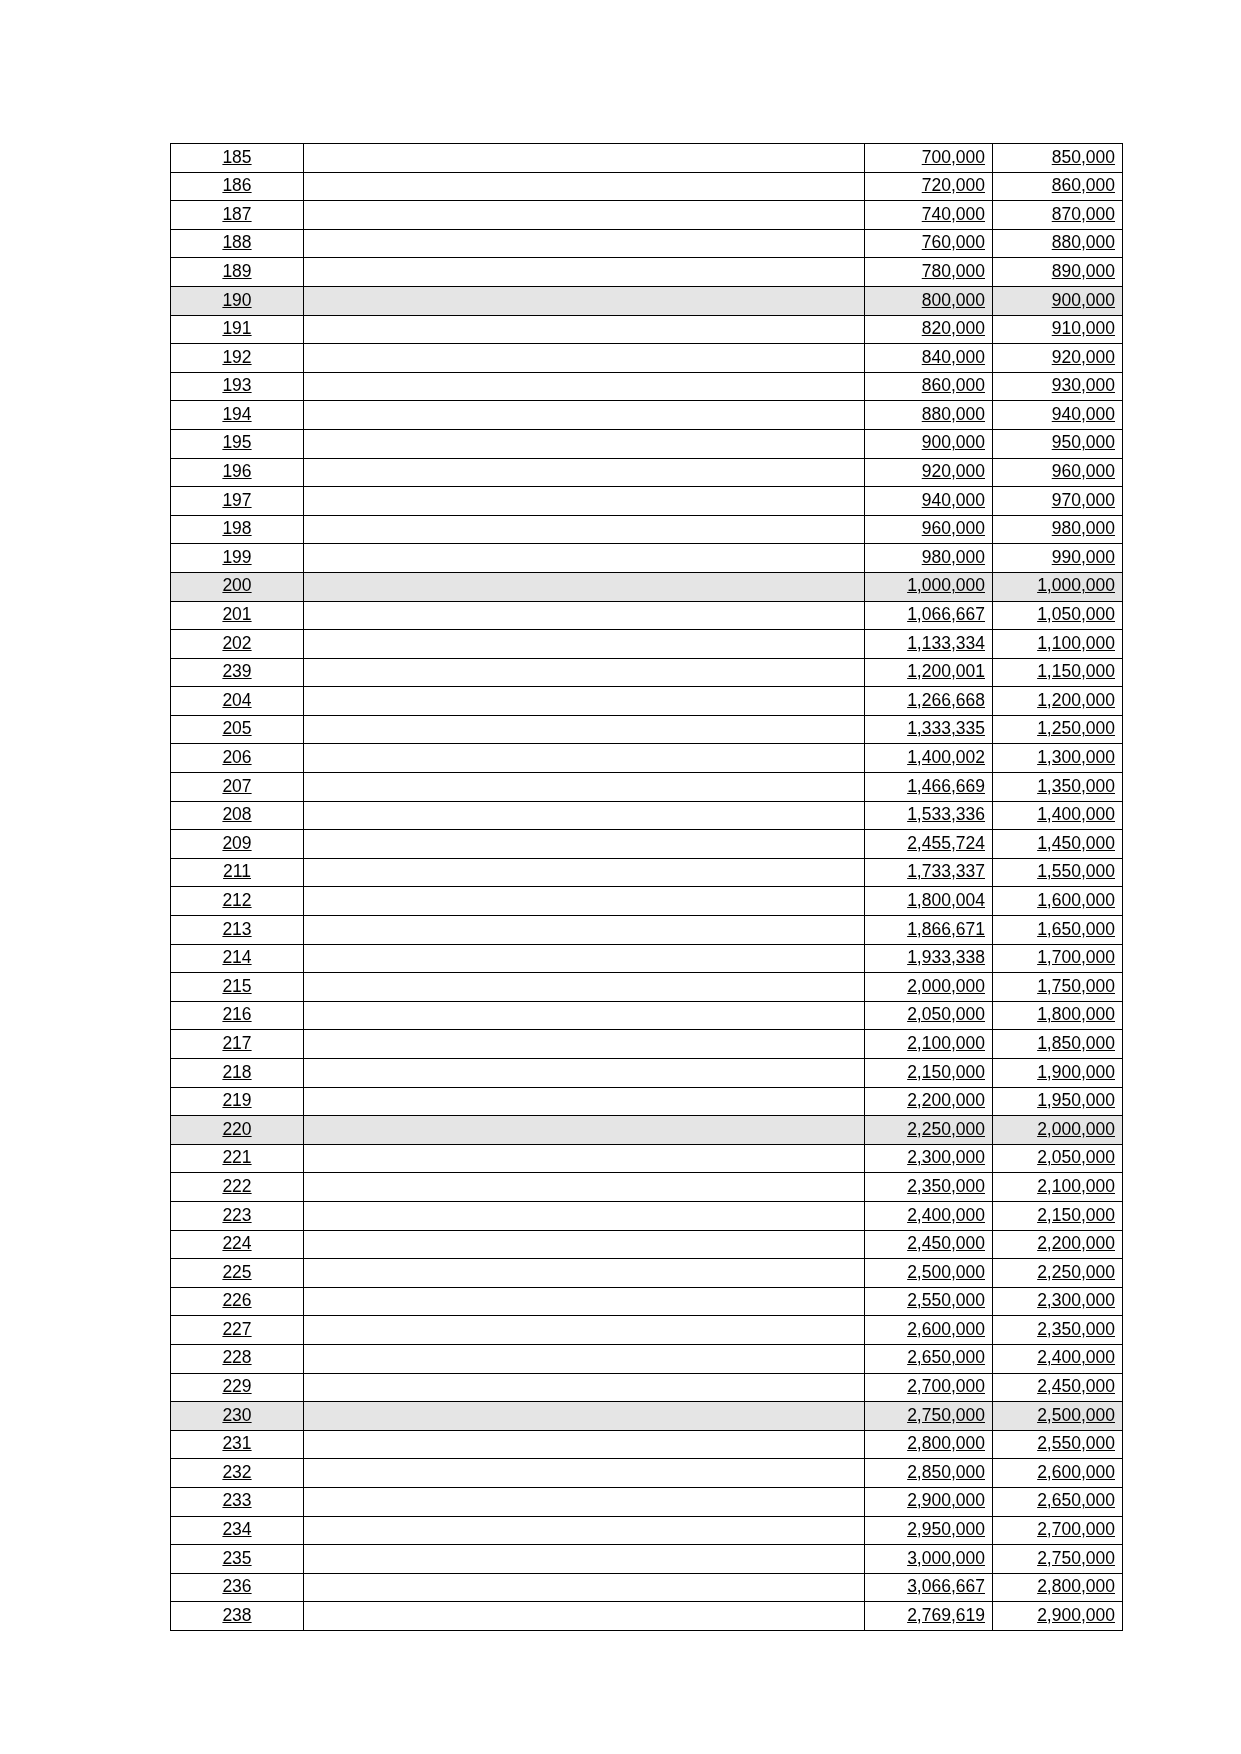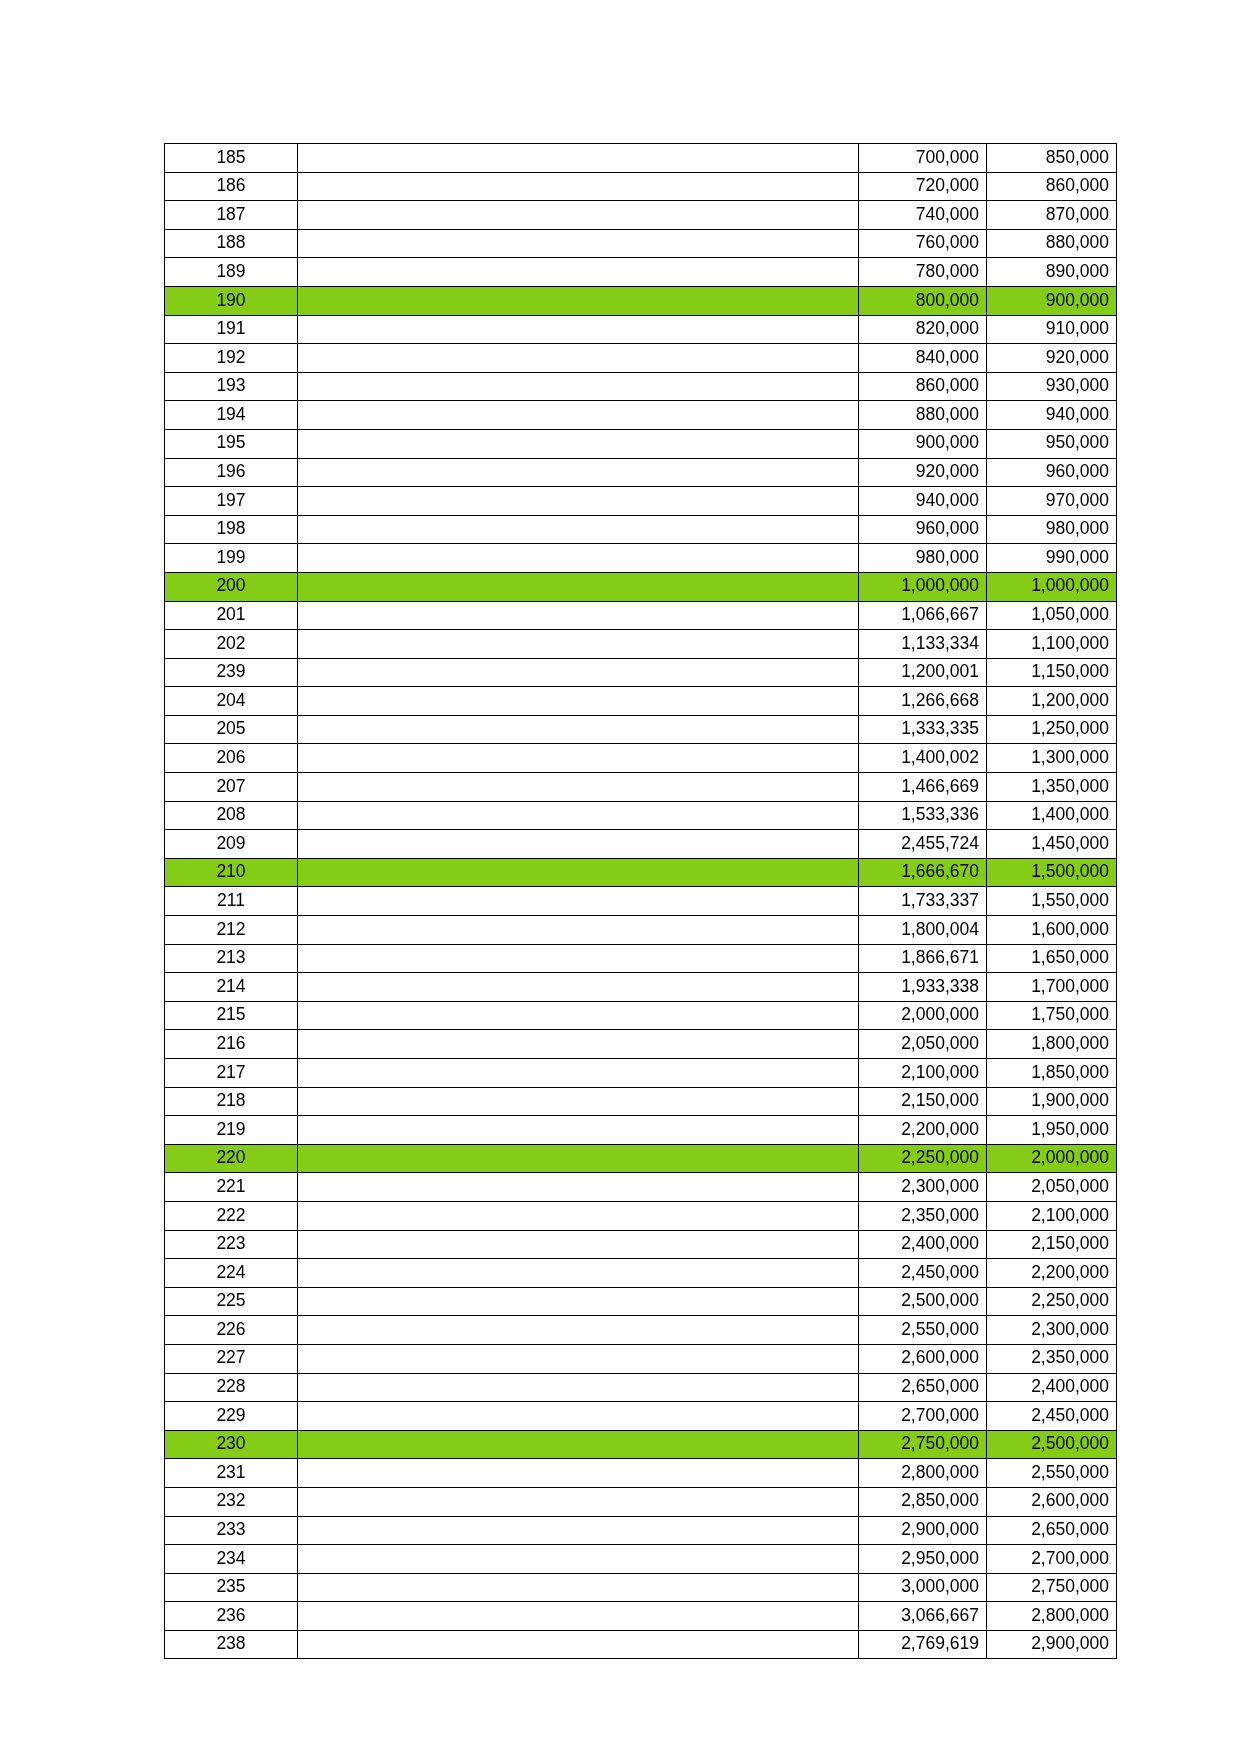--- a/index.html
+++ b/index.html
@@ -18,27 +18,28 @@
   #page {
     position: absolute;
     left: 0;
     top: 0;
     width: 1241px;
     height: 1754px;
     background: #ffffff;
   }
   #data-table {
     position: absolute;
-    left: 164px;
+    left: 170px;
     top: 143px;
     width: 952px;
     border-collapse: collapse;
     table-layout: fixed;
     font-size: 17.5px;
     line-height: 1;
+    text-decoration: underline;
   }
   #data-table col.c-index { width: 133px; }
   #data-table col.c-blank { width: 561px; }
   #data-table col.c-val1  { width: 128px; }
   #data-table col.c-val2  { width: 130px; }
 
   #data-table tr {
     height: 26.6px;
   }
   #data-table td {
@@ -52,21 +53,21 @@
   #data-table td.idx {
     text-align: center;
   }
   #data-table td.blank {
     text-align: left;
   }
   #data-table td.num {
     text-align: right;
   }
   #data-table tr.shaded td {
-    background: #84cc16;
+    background: #e5e5e5;
   }
 </style>
 </head>
 <body>
 
 <div id="page">
   <table id="data-table">
     <colgroup>
       <col class="c-index">
       <col class="c-blank">
@@ -217,26 +218,20 @@
           <td class="blank"></td>
           <td class="num">1,533,336</td>
           <td class="num">1,400,000</td>
         </tr>
         <tr>
           <td class="idx">209</td>
           <td class="blank"></td>
           <td class="num">2,455,724</td>
           <td class="num">1,450,000</td>
         </tr>
-        <tr class="shaded">
-          <td class="idx">210</td>
-          <td class="blank"></td>
-          <td class="num">1,666,670</td>
-          <td class="num">1,500,000</td>
-        </tr>
         <tr>
           <td class="idx">211</td>
           <td class="blank"></td>
           <td class="num">1,733,337</td>
           <td class="num">1,550,000</td>
         </tr>
         <tr>
           <td class="idx">212</td>
           <td class="blank"></td>
           <td class="num">1,800,004</td>

